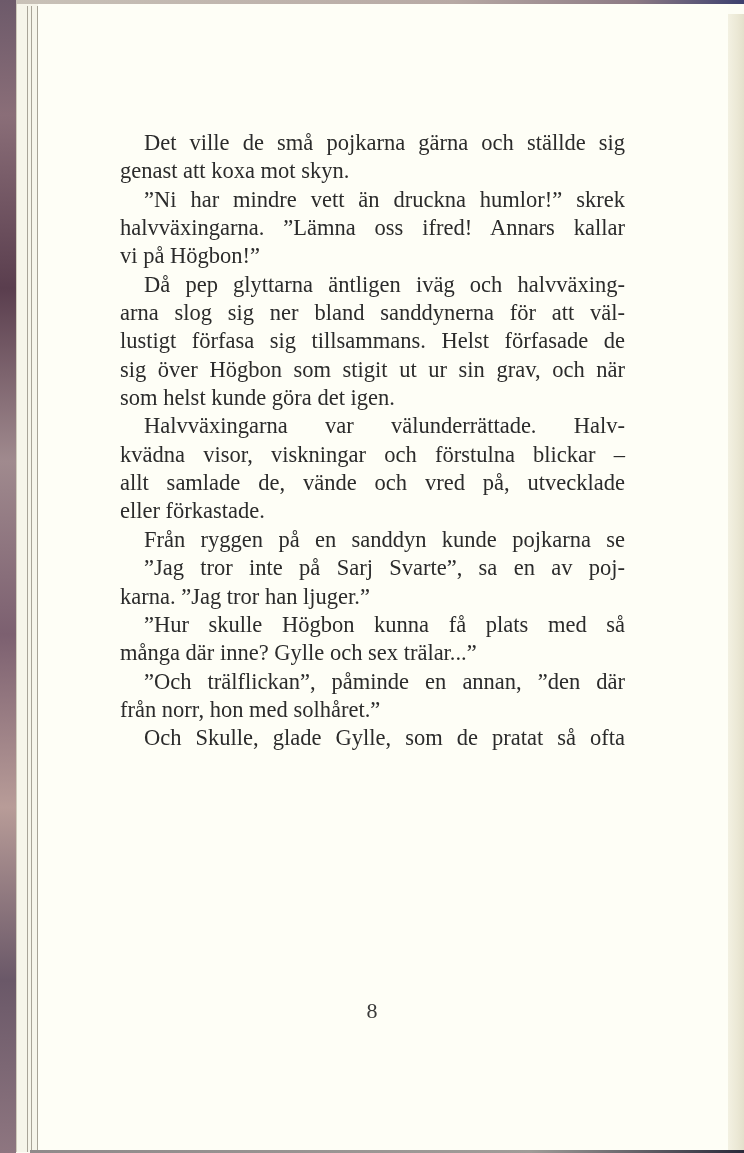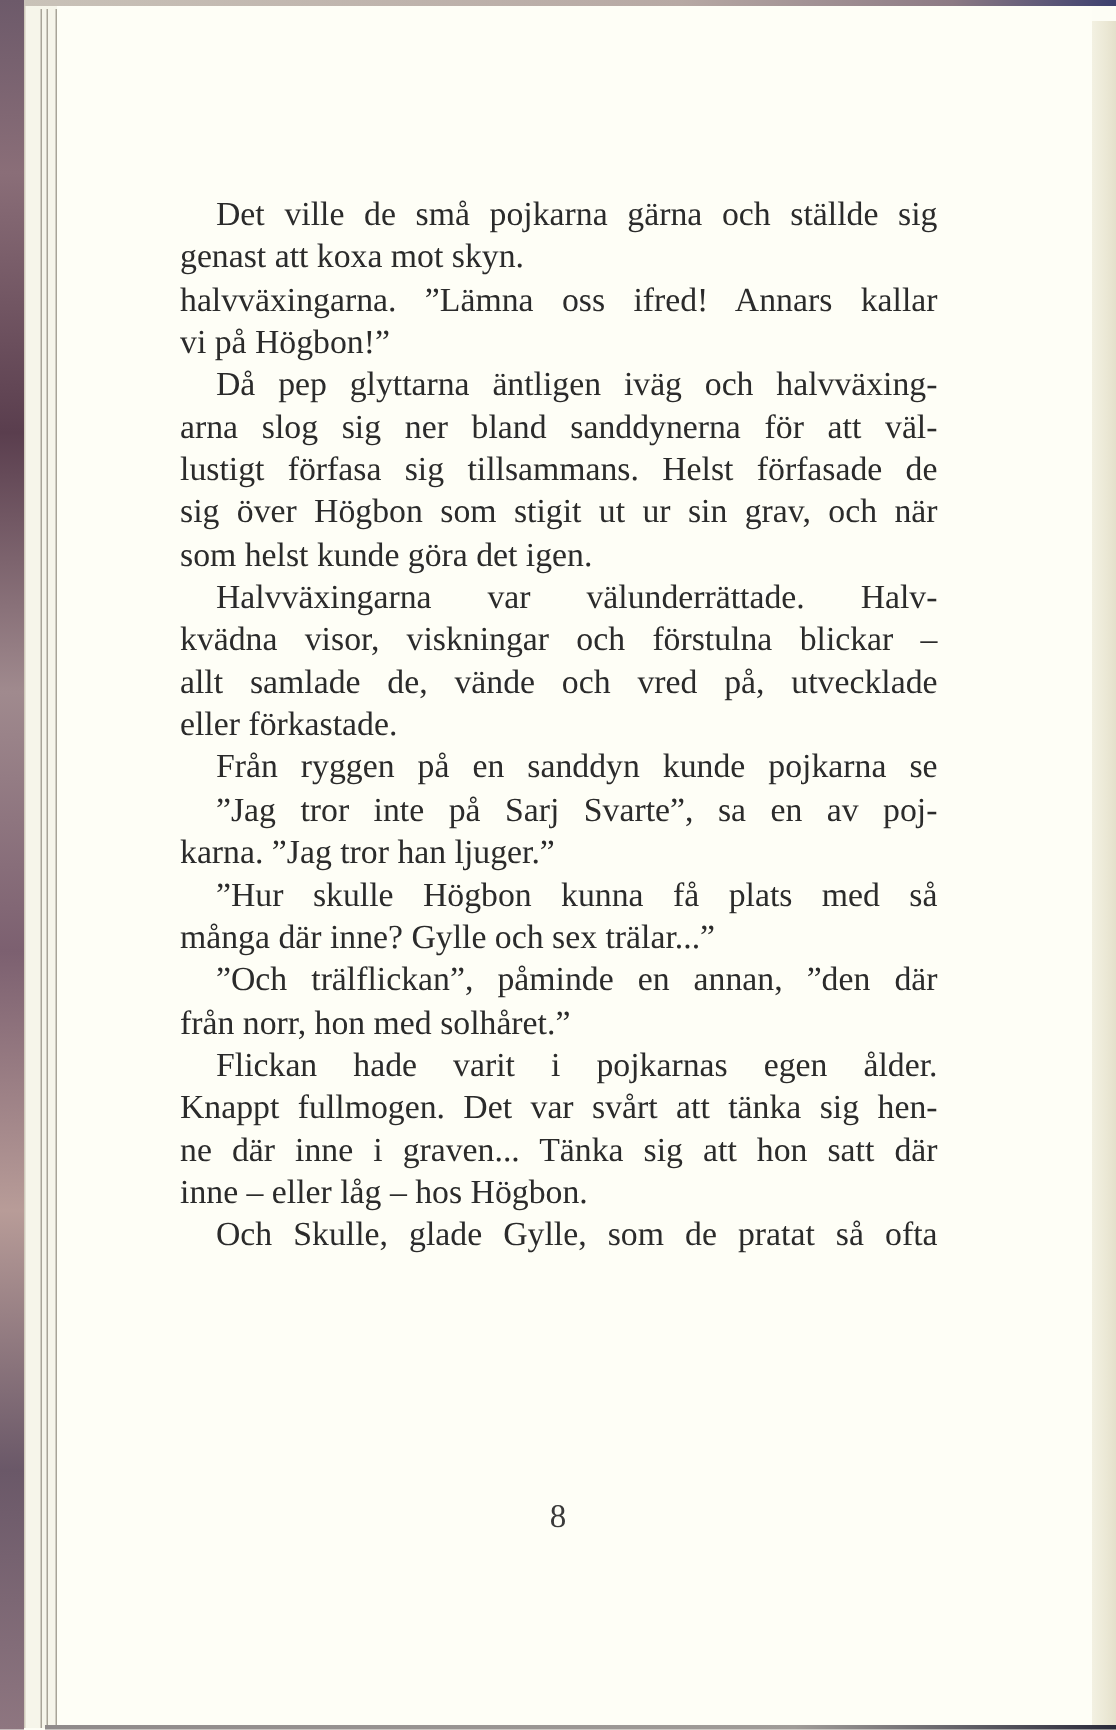--- a/index.html
+++ b/index.html
@@ -105,20 +105,21 @@
 <div class="right-edge"></div>
 <div class="bottom-band"></div>
 <div class="page"></div>
 
 <div class="text-block" id="text-block">
     <div>
       <span class="line indent">Det ville de små pojkarna gärna och ställde sig</span>
       <span class="line last">genast att koxa mot skyn.</span>
     </div>
     <div>
+      <span class="line indent">”Ni har mindre vett än druckna humlor!” skrek</span>
       <span class="line">halvväxingarna. ”Lämna oss ifred! Annars kallar</span>
       <span class="line last">vi på Högbon!”</span>
     </div>
     <div>
       <span class="line indent">Då pep glyttarna äntligen iväg och halvväxing-</span>
       <span class="line">arna slog sig ner bland sanddynerna för att väl-</span>
       <span class="line">lustigt förfasa sig tillsammans. Helst förfasade de</span>
       <span class="line">sig över Högbon som stigit ut ur sin grav, och när</span>
       <span class="line last">som helst kunde göra det igen.</span>
     </div>
@@ -137,23 +138,17 @@
     </div>
     <div>
       <span class="line indent">”Hur skulle Högbon kunna få plats med så</span>
       <span class="line last">många där inne? Gylle och sex trälar...”</span>
     </div>
     <div>
       <span class="line indent">”Och trälflickan”, påminde en annan, ”den där</span>
       <span class="line last">från norr, hon med solhåret.”</span>
     </div>
     <div>
-      <span class="line indent">Flickan hade varit i pojkarnas egen ålder.</span>
-      <span class="line">Knappt fullmogen. Det var svårt att tänka sig hen-</span>
-      <span class="line">ne där inne i graven... Tänka sig att hon satt där</span>
-      <span class="line last">inne – eller låg – hos Högbon.</span>
-    </div>
-    <div>
       <span class="line indent">Och Skulle, glade Gylle, som de pratat så ofta</span>
     </div>
   </div>
 
 <div class="page-number">8</div>
 
 </body></html>

